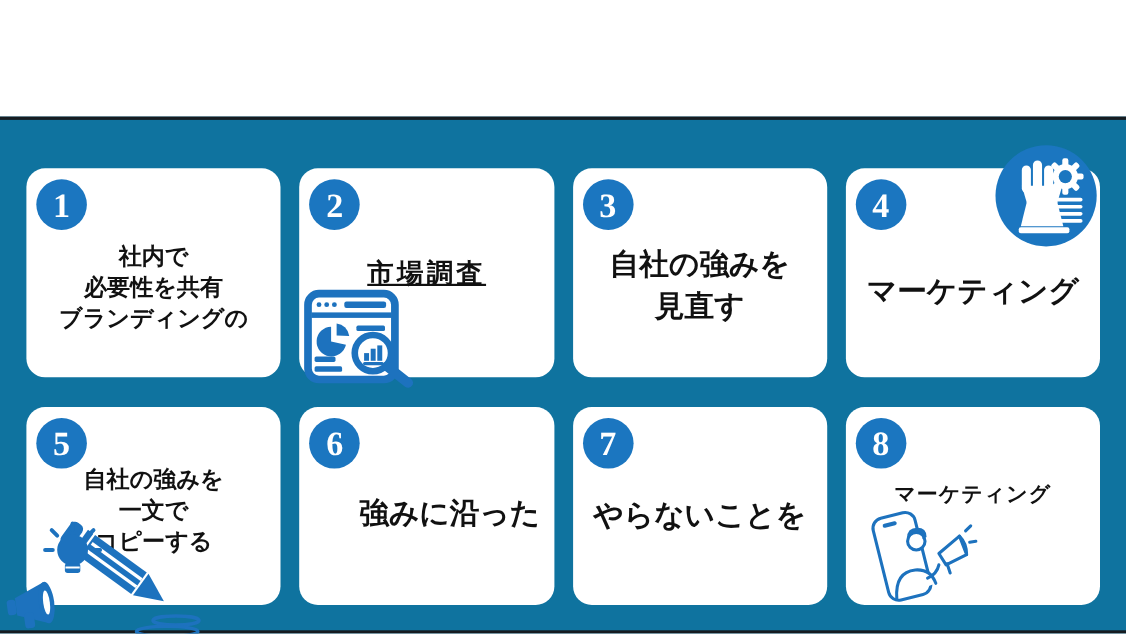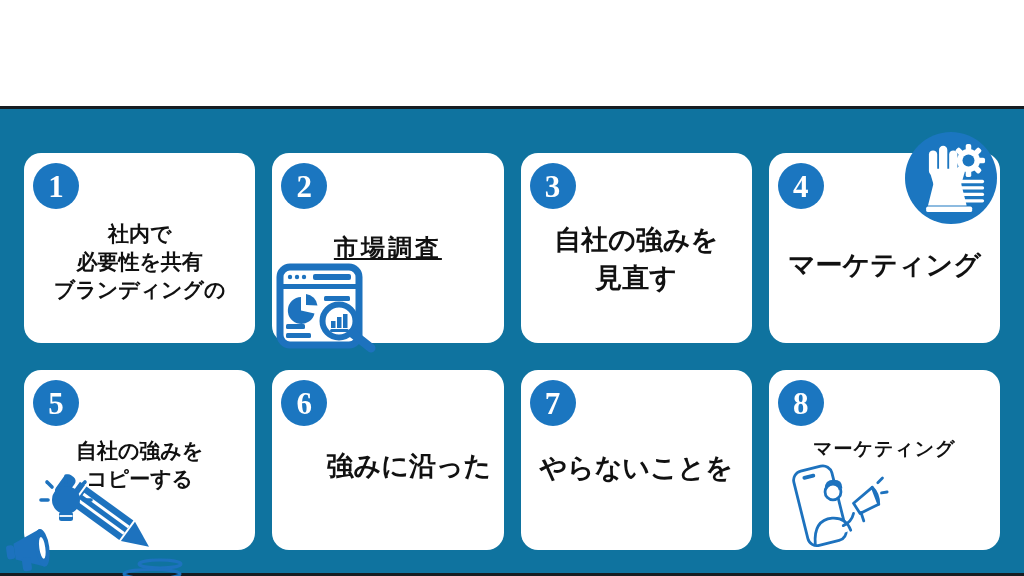--- a/index.html
+++ b/index.html
@@ -157,20 +157,21 @@
           </svg>
         </div>
       </div>
 
       <div class="card c5">
         <div class="badge">
           <span>5</span>
           </div>
         <div class="txt t3">
           <span class="ln">自社の強みを</span>
+          <span class="ln">一文で</span>
           <span class="ln">コピーする</span>
         </div>
         <div class="ic ic-pencil">
           <svg viewBox="0 0 205 106">
             <g transform="translate(60,6) rotate(-54)" fill="currentColor">
               <rect x="-12" y="0" width="24" height="13" rx="5"></rect>
               <rect x="-12" y="16" width="24" height="6"></rect>
               <rect x="-12" y="24" width="24" height="58"></rect>
               <line x1="-4" y1="26" x2="-4" y2="82" stroke="#fff" stroke-width="3"></line>
               <line x1="4" y1="26" x2="4" y2="82" stroke="#fff" stroke-width="3"></line>

